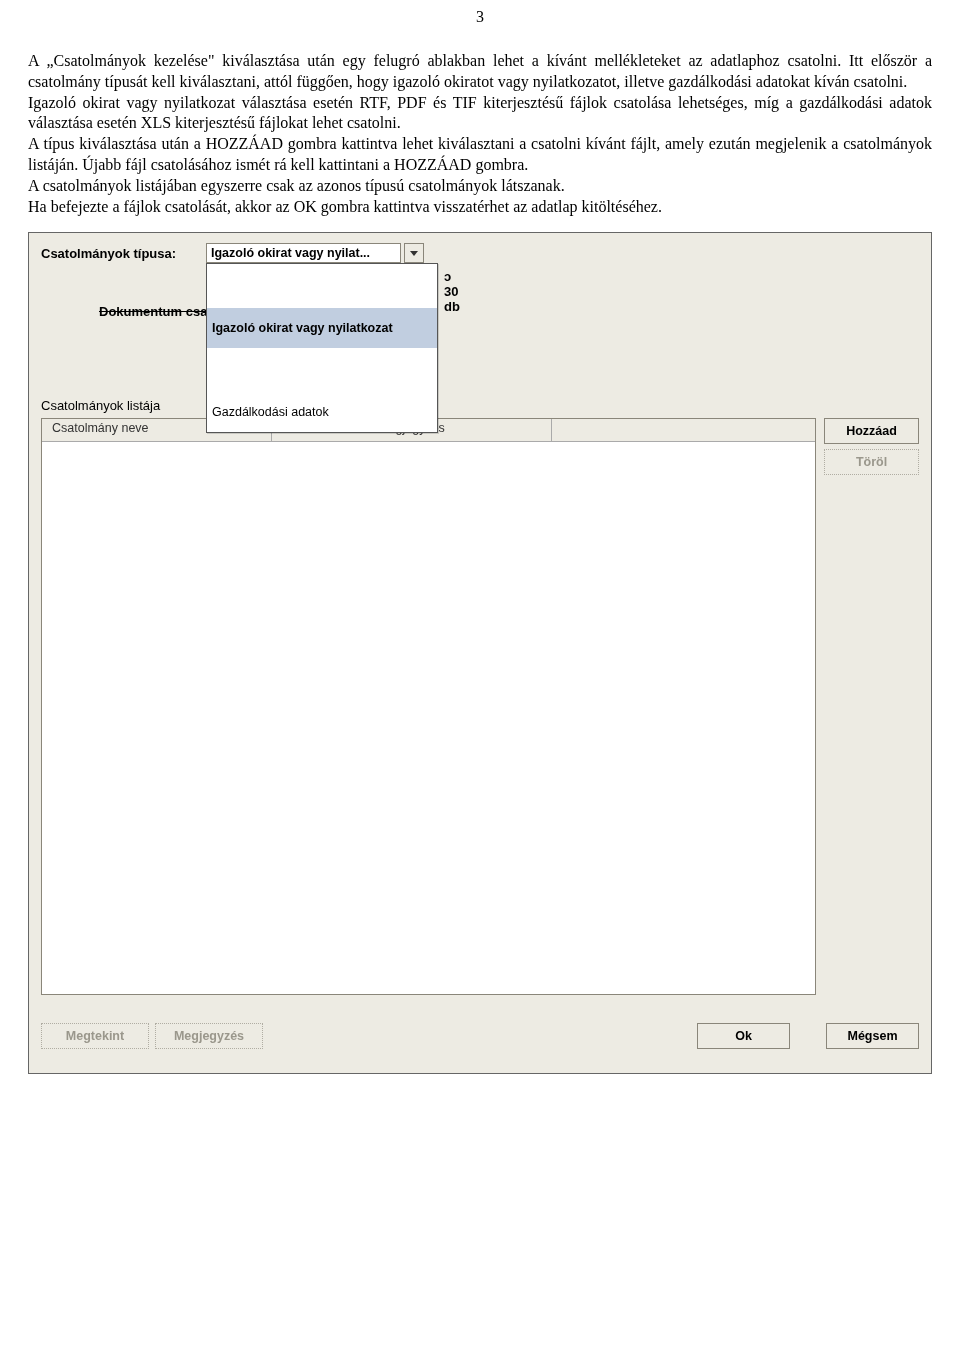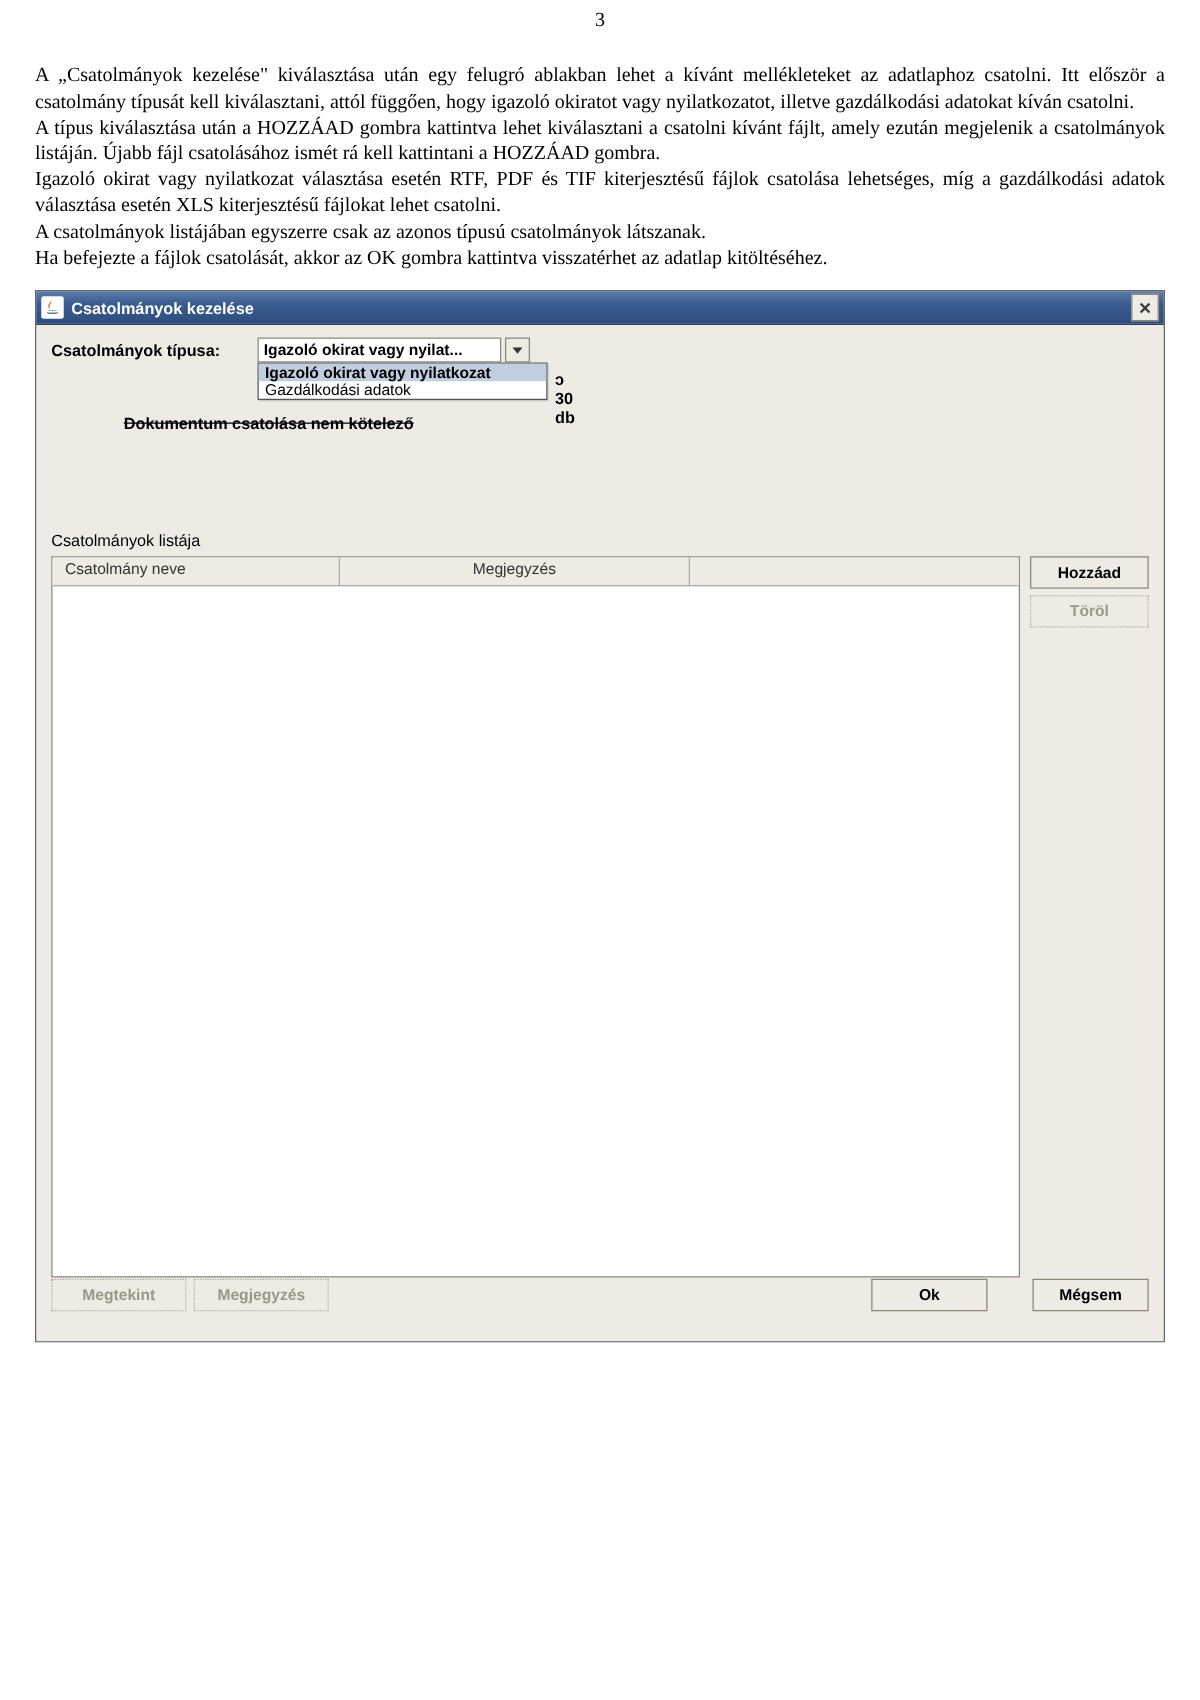--- a/index.html
+++ b/index.html
@@ -125,22 +125,23 @@
     top: 20px;
     left: 0;
     width: 230px;
     border: 1px solid #555;
     background: #fff;
     font-size: 12.5px;
     box-shadow: 1px 1px 0 rgba(0,0,0,0.15);
     z-index: 5;
   }
   .dropdown-list .dd-item {
-    padding: 0 5px;
+    padding: 13px 5px;
     cursor: pointer;
+    margin-top: 44px;
   }
   .dropdown-list .dd-item.selected {
     background: #c1cee0;
     font-weight: bold;
   }
   .file-type-row {
     display: flex;
     margin-top: 15px;
   }
   .file-type-row .lbl {
@@ -236,40 +237,28 @@
     color:#000;
   }
 </style>
 </head>
 <body>
 
 <div class="page-number">3</div>
 
 <div class="doc-text">
   <p>A „Csatolmányok kezelése" kiválasztása után egy felugró ablakban lehet a kívánt mellékleteket az adatlaphoz csatolni. Itt először a csatolmány típusát kell kiválasztani, attól függően, hogy igazoló okiratot vagy nyilatkozatot, illetve gazdálkodási adatokat kíván csatolni.</p>
+  <p>Igazoló okirat vagy nyilatkozat választása esetén RTF, PDF és TIF kiterjesztésű fájlok csatolása lehetséges, míg a gazdálkodási adatok választása esetén XLS kiterjesztésű fájlokat lehet csatolni.</p>
   <p>A típus kiválasztása után a HOZZÁAD gombra kattintva lehet kiválasztani a csatolni kívánt fájlt, amely ezután megjelenik a csatolmányok listáján. Újabb fájl csatolásához ismét rá kell kattintani a HOZZÁAD gombra.</p>
-  <p>Igazoló okirat vagy nyilatkozat választása esetén RTF, PDF és TIF kiterjesztésű fájlok csatolása lehetséges, míg a gazdálkodási adatok választása esetén XLS kiterjesztésű fájlokat lehet csatolni.</p>
   <p>A csatolmányok listájában egyszerre csak az azonos típusú csatolmányok látszanak.</p>
   <p>Ha befejezte a fájlok csatolását, akkor az OK gombra kattintva visszatérhet az adatlap kitöltéséhez.</p>
 </div>
 
 <div class="dialog-frame">
 
-  <div class="titlebar">
-    <span class="java-icon">
-      <svg viewBox="0 0 24 24">
-          <path fill="#d9772a" d="M9 2c2 3-3 4-3 8 0 3 4 5 4 5s-2-2-2-5c0-4 5-4 1-8z"></path>
-          <path fill="#5382a1" d="M4 18c0 2 4 3 8 3s8-1 8-3c0 0-1 1-8 1s-8-1-8-1zm1-3c0 1 3 2 7 2s7-1 7-2c0 0-1 1-7 1s-7-1-7-1z"></path>
-        </svg>
-    </span>
-    <span class="titlebar-title">Csatolmányok kezelése</span>
-    <span class="close-btn">
-      <span>✕</span>
-    </span>
-  </div>
 
   <div class="form-area">
     <div class="form-row">
       <span class="form-label">Csatolmányok típusa:</span>
       <div class="combo">
         <input class="combo-input" readonly="" value="Igazoló okirat vagy nyilat..." style="">
         <div class="combo-btn">
           <div class="combo-btn-caret"></div>
         </div>
 

